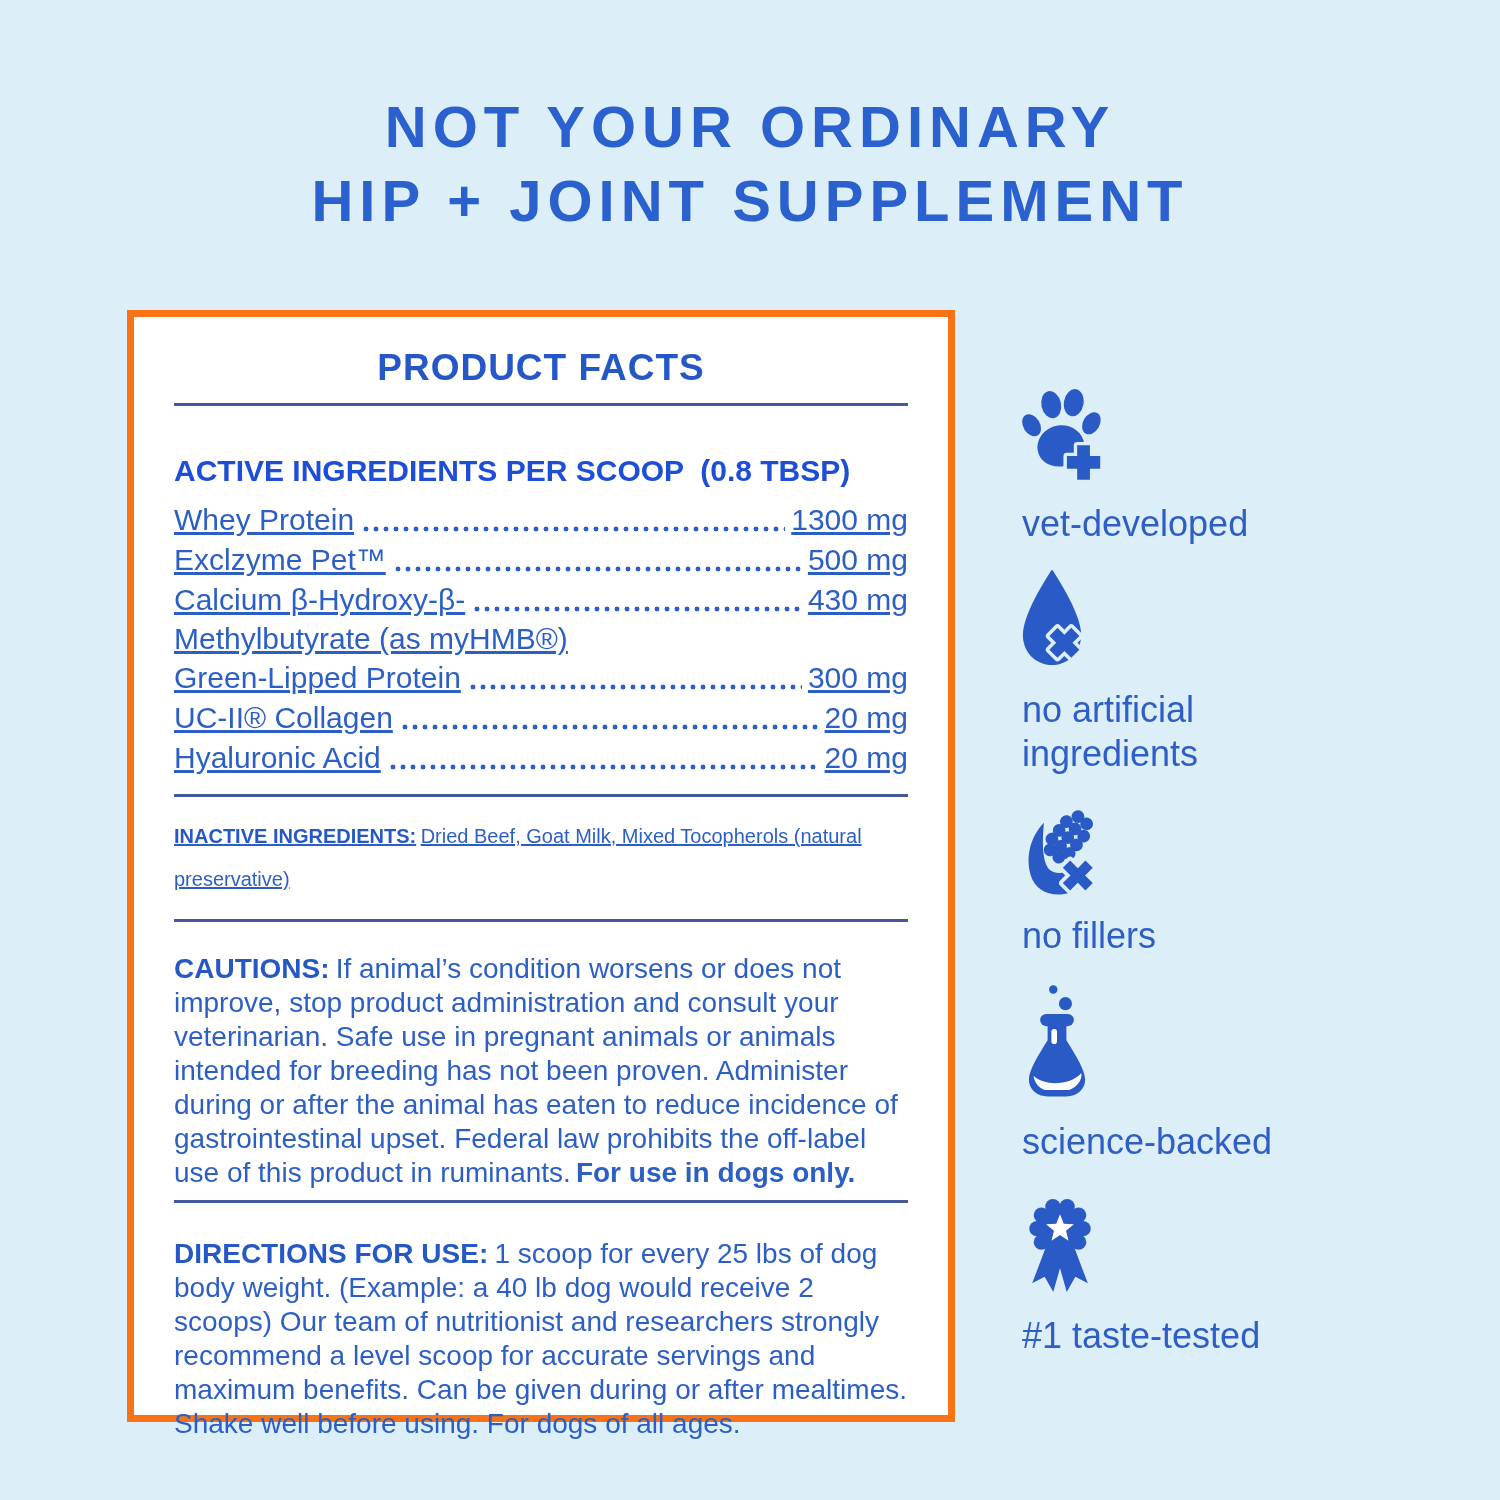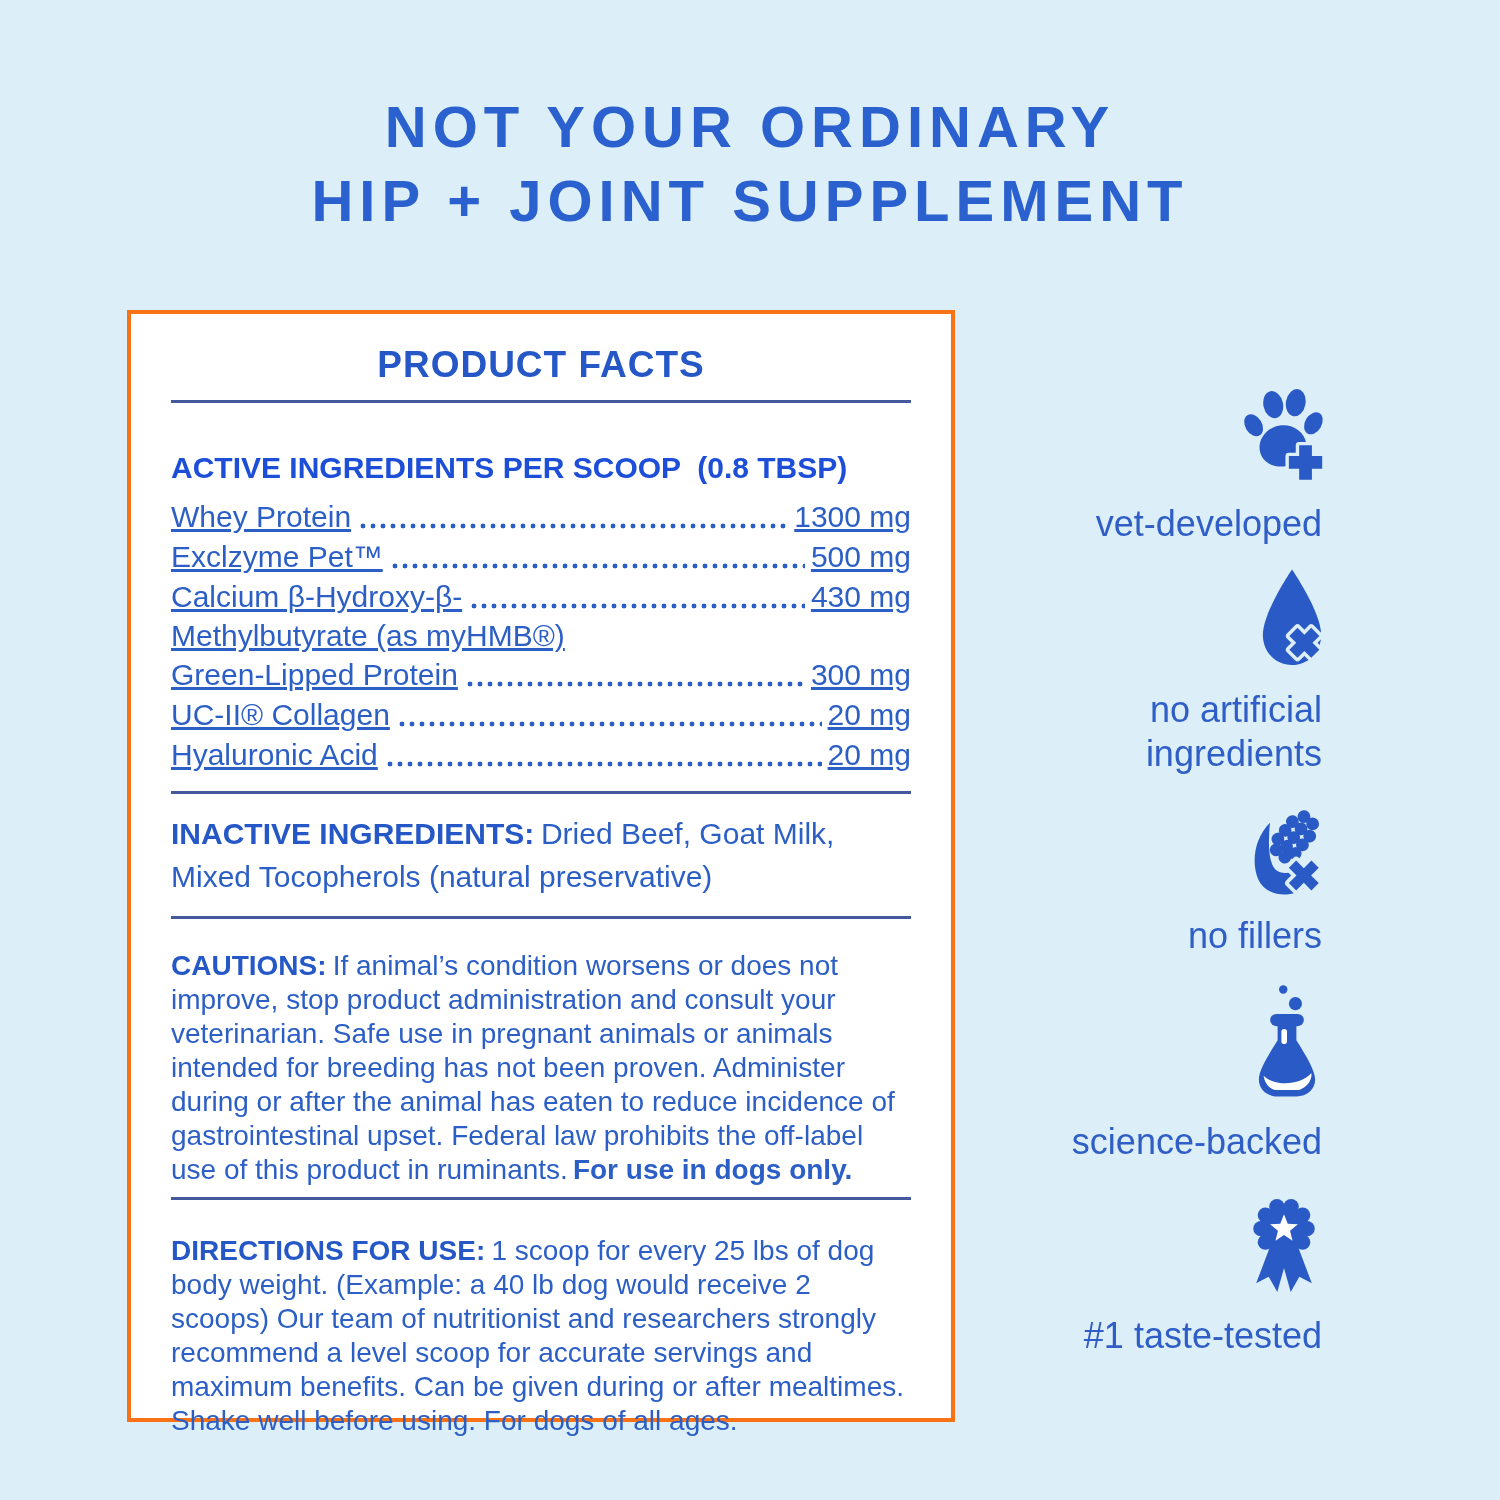--- a/index.html
+++ b/index.html
@@ -24,21 +24,21 @@
     letter-spacing: 6px;
     color: #2b61ce;
   }
 
   
   .card {
     position: absolute;
     left: 127px; top: 310px;
     width: 828px; height: 1112px;
     background: #ffffff;
-    border: 4px solid #f97316;
+    border: 7px solid #f97316;
     padding: 28px 40px 0 40px;
   }
   .card-title {
     text-align: center;
     font-size: 37px;
     font-weight: bold;
     letter-spacing: 1px;
     color: #2558c6;
     line-height: 46px;
   }
@@ -80,36 +80,37 @@
   .ing-cont {
     font-size: 30px;
     line-height: 38px;
   }
 
   .para {
     font-size: 28px;
     line-height: 34px;
   }
   .para.lg {
-    font-size: 30px;
+    font-size: 20px;
     line-height: 43px;
     margin-top: 18px;
+    text-decoration: underline;
   }
   .para.cautions   { margin-top: 30px; }
   .para.directions { margin-top: 34px; }
   .b { font-weight: bold; color: #2558c6; }
   .b.lead  { margin-right: 0.22em; }
   .b.tail  { margin-left: 0.18em; color: #2c5fc6; }
 
   
   .benefit {
     position: absolute;
     left: 1012px;
     width: 320px;
-    text-align: right;
+    text-align: left;
   }
   .benefit .icon-wrap { display: block; }
   .benefit svg { display: inline-block; }
   .benefit-label {
     margin: 12px auto 0 auto;
     max-width: 300px;
     font-size: 36px;
     line-height: 44px;
     color: #2e5ec6;
   }

